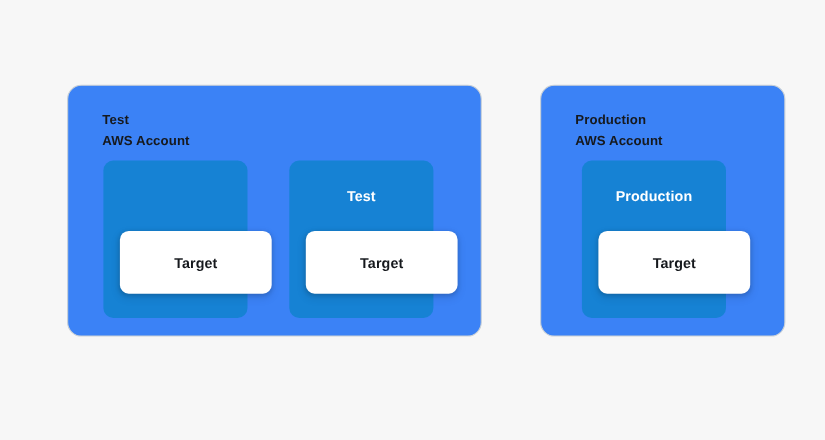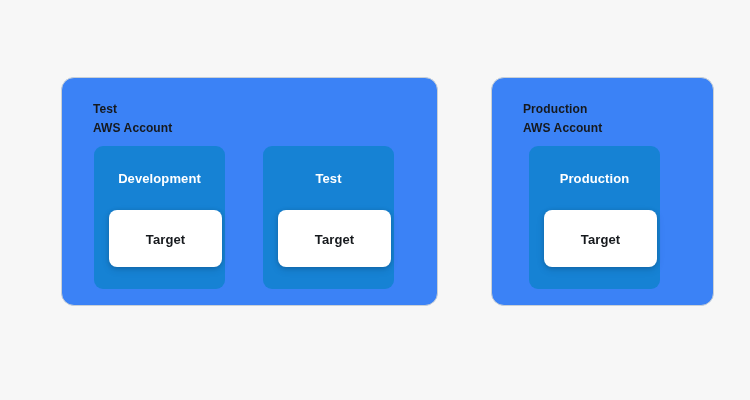--- a/index.html
+++ b/index.html
@@ -70,21 +70,21 @@
     font-weight: bold;
     letter-spacing: 0.1px;
     white-space: nowrap;
   }
 
   
   .target-card {
     position: absolute;
     left: 15px;
     top: 64px;
-    width: 113px;
+    width: 138px;
     height: 57px;
     background: #ffffff;
     border-radius: 8px;
     box-shadow: 0 1px 4px rgba(0,0,0,0.16), 0 3px 9px rgba(0,0,0,0.10);
   }
   .target-label {
     position: absolute;
     left: 0;
     right: 0;
     top: 50%;
@@ -103,21 +103,20 @@
 <div class="canvas">
 
   <div class="account-panel panel-left">
 
     <div class="panel-title">
       <span class="line">Test</span>
       <span class="line">AWS Account</span>
     </div>
 
     <div class="env-box env-left-1">
-      <div class="env-label">Development</div>
       <div class="target-card">
         <div class="target-label">Target</div>
       </div>
     </div>
 
     <div class="env-box env-left-2">
       <div class="env-label">Test</div>
       <div class="target-card">
         <div class="target-label">Target</div>
       </div>

